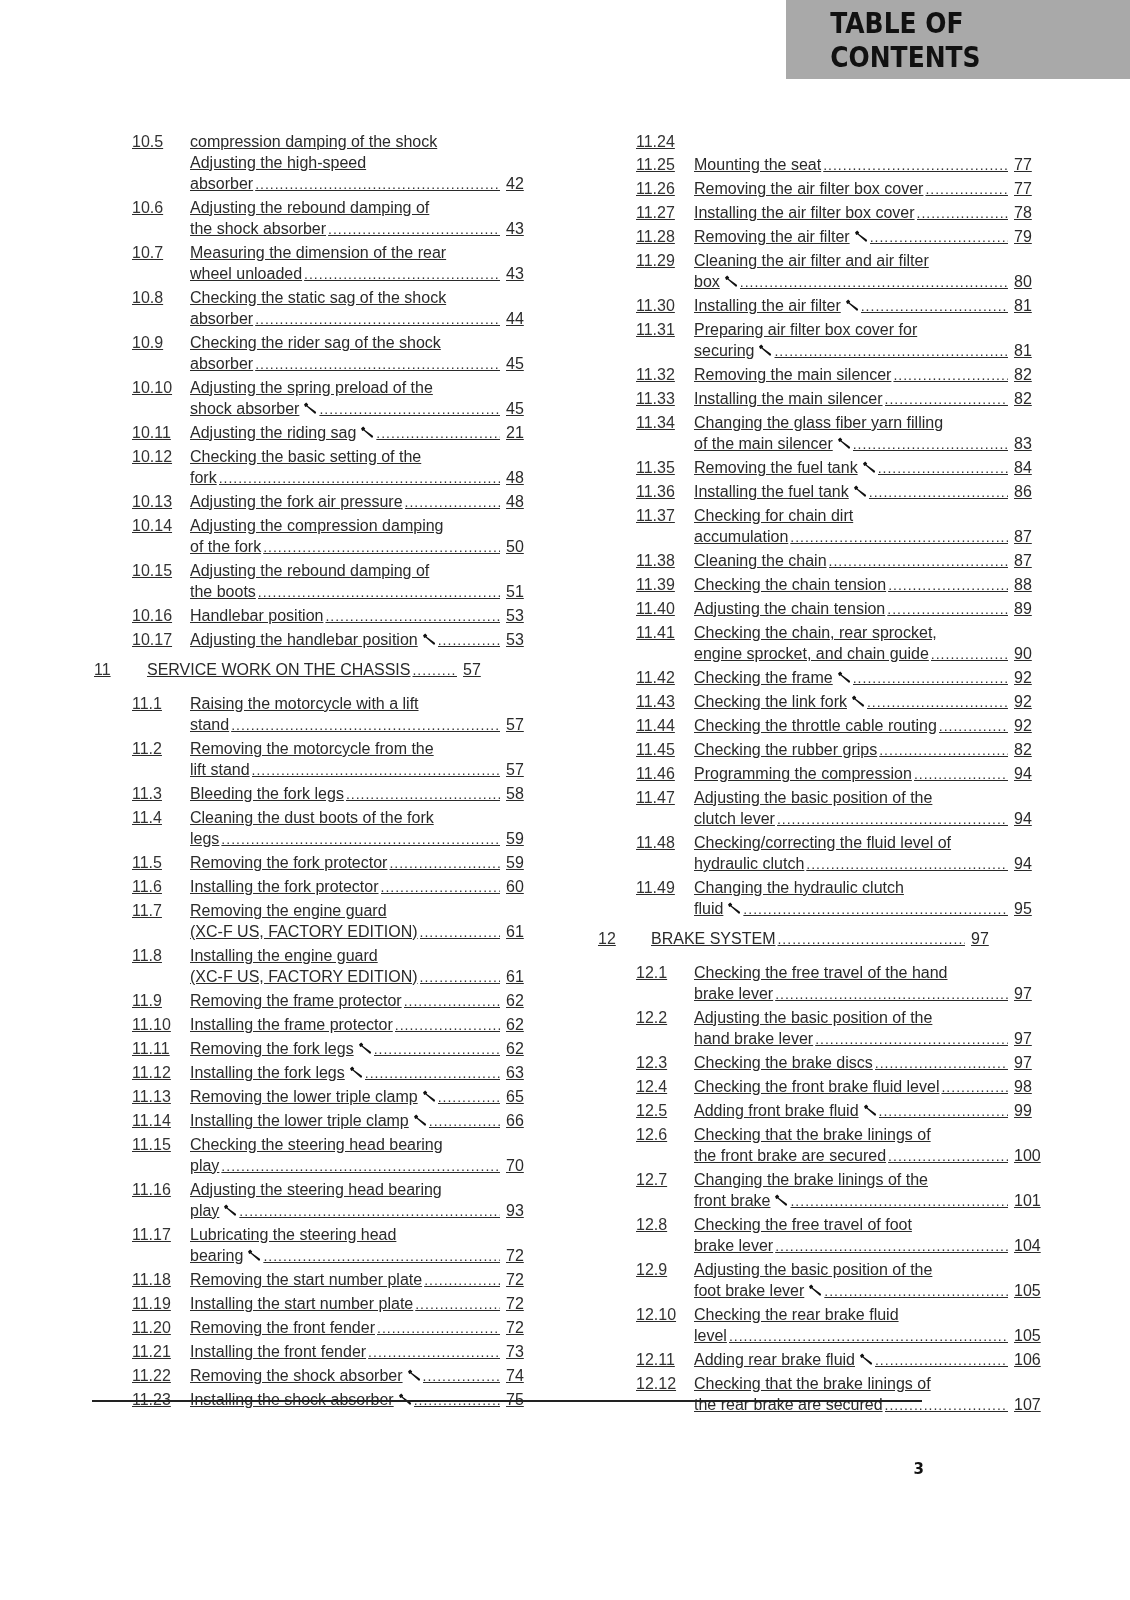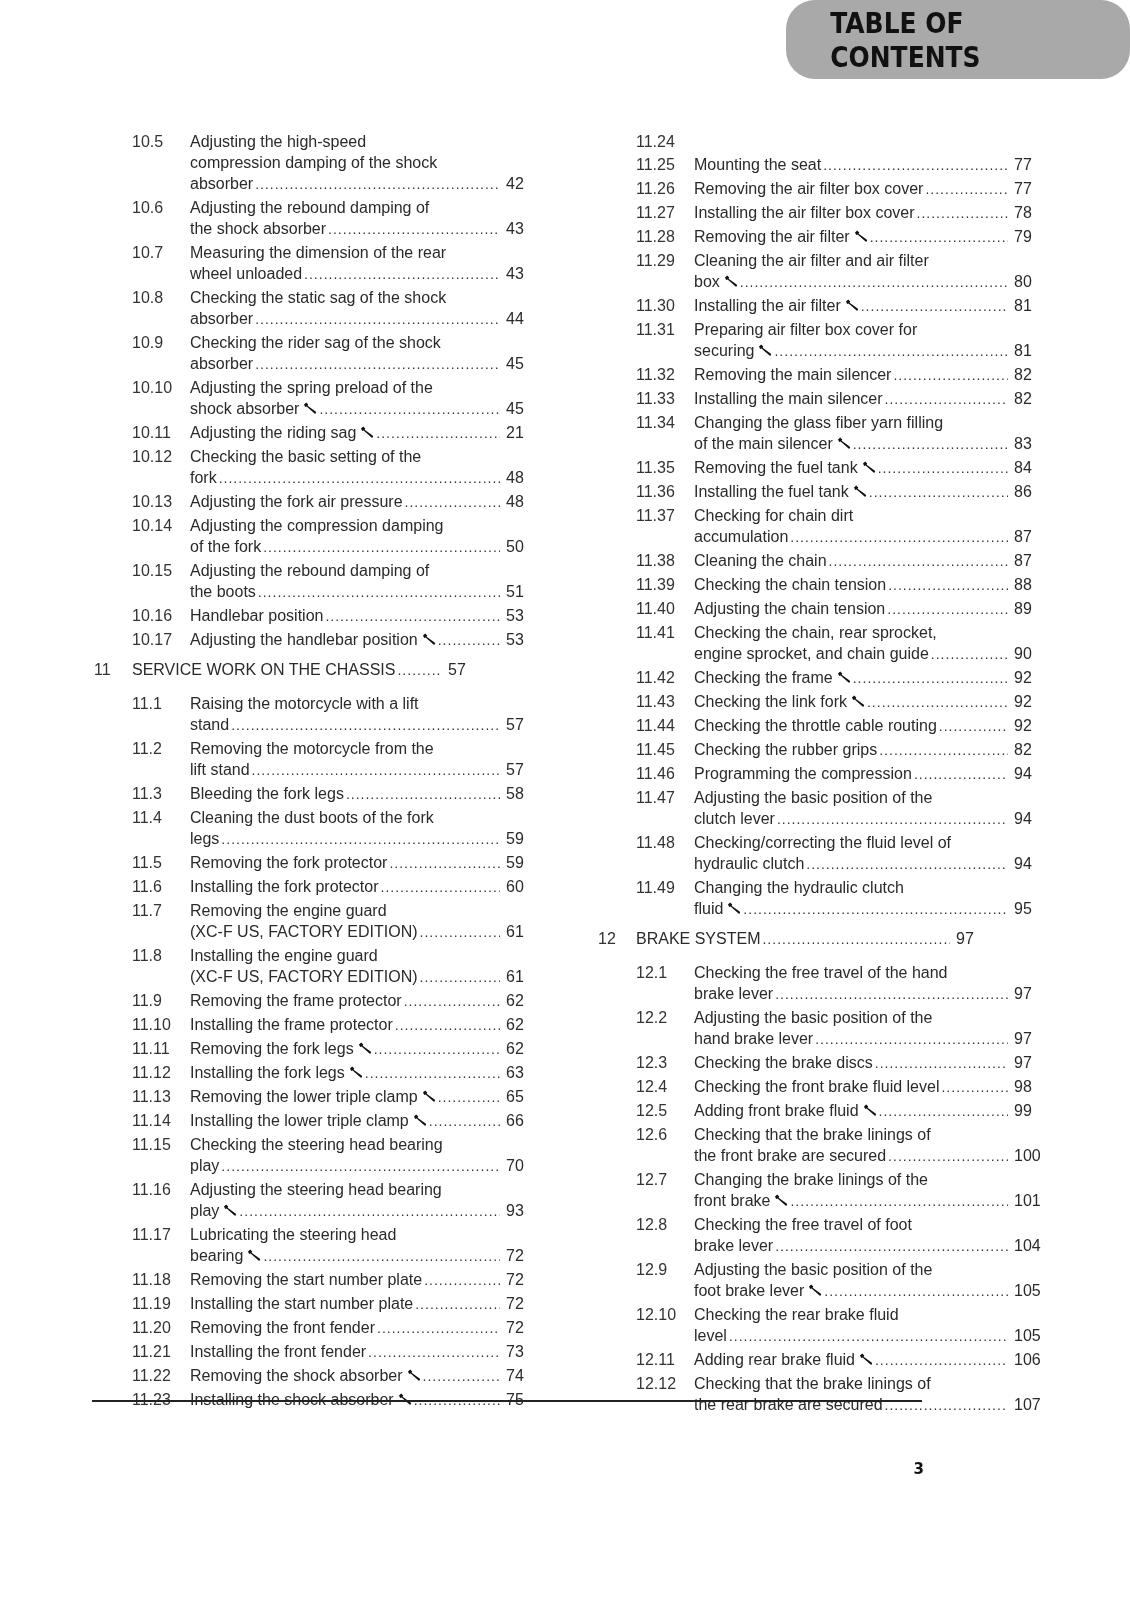--- a/index.html
+++ b/index.html
@@ -3,33 +3,33 @@
   <meta charset="utf-8">
   <style>
     html, body { margin: 0; padding: 0; }
     body {
       width: 1130px; height: 1600px; background: #ffffff; position: relative;
       font-family: "Liberation Sans", sans-serif; color: #2a2a2a; overflow: hidden;
     }
     .header-box {
       position: absolute; left: 786px; top: 0; width: 344px; height: 79px;
       background: #a9a9a9; display: flex; align-items: center; justify-content: flex-end;
-      box-sizing: border-box; padding-right: 28px; border-radius: 29px;
+      box-sizing: border-box; padding-right: 28px;
     }
     .header-title {
       font-family: "DejaVu Sans", sans-serif; font-weight: bold; font-size: 29px;
       letter-spacing: 0px; color: #111; transform: scaleX(0.86); transform-origin: right center;
     }
-    .col { position: absolute; top: 131px; width: 440px; }
+    .col { position: absolute; top: 131px; width: 440px; text-decoration: underline; }
     .col-left { left: 90px; }
     .col-right { left: 556px; margin-left: 38px; }
     .entry { display: flex; font-size: 16px; line-height: 21px; margin-bottom: 2px; }
     .entry .num { flex: 0 0 auto; color: #333; }
     .entry.sub .num { width: 58px; margin-left: 42px; }
-    .entry.chap { margin-top: 8px; margin-bottom: 12px; }
+    .entry.chap { margin-top: 8px; margin-bottom: 12px; gap: 15px; }
     .entry.chap .num { width: 38px; margin-left: 4px; }
     .entry .body { flex: 1 1 auto; position: relative; }
     .entry .last { display: flex; align-items: baseline; }
     .entry .txt { white-space: nowrap; }
     .entry .dots {
       flex: 1 1 auto; overflow: hidden; white-space: nowrap; color: #333;
       margin: 0 2px; letter-spacing: 1px; font-size: 14px;
     }
     .entry .dots::before { content: "................................................................................................................................................"; }
     .entry .page { flex: 0 0 auto; width: 30px; text-align: left; padding-left: 4px; }
@@ -44,22 +44,22 @@
 <body>
 
 <div class="header-box">
   <span class="header-title">TABLE OF CONTENTS</span>
 </div>
 
 <div class="col col-left">
     <div class="entry sub">
       <span class="num">10.5</span>
       <div class="body">
+        <div class="line"><span class="txt">compression damping of the shock</span></div>
         <div class="line"><span class="txt">Adjusting the high-speed</span></div>
-        <div class="line"><span class="txt">compression damping of the shock</span></div>
         <div class="last">
           <span class="txt">absorber</span>
           <span class="dots"></span>
           <span class="page">42</span>
         </div>
       </div>
     </div>
     <div class="entry sub">
       <span class="num">10.6</span>
       <div class="body">

